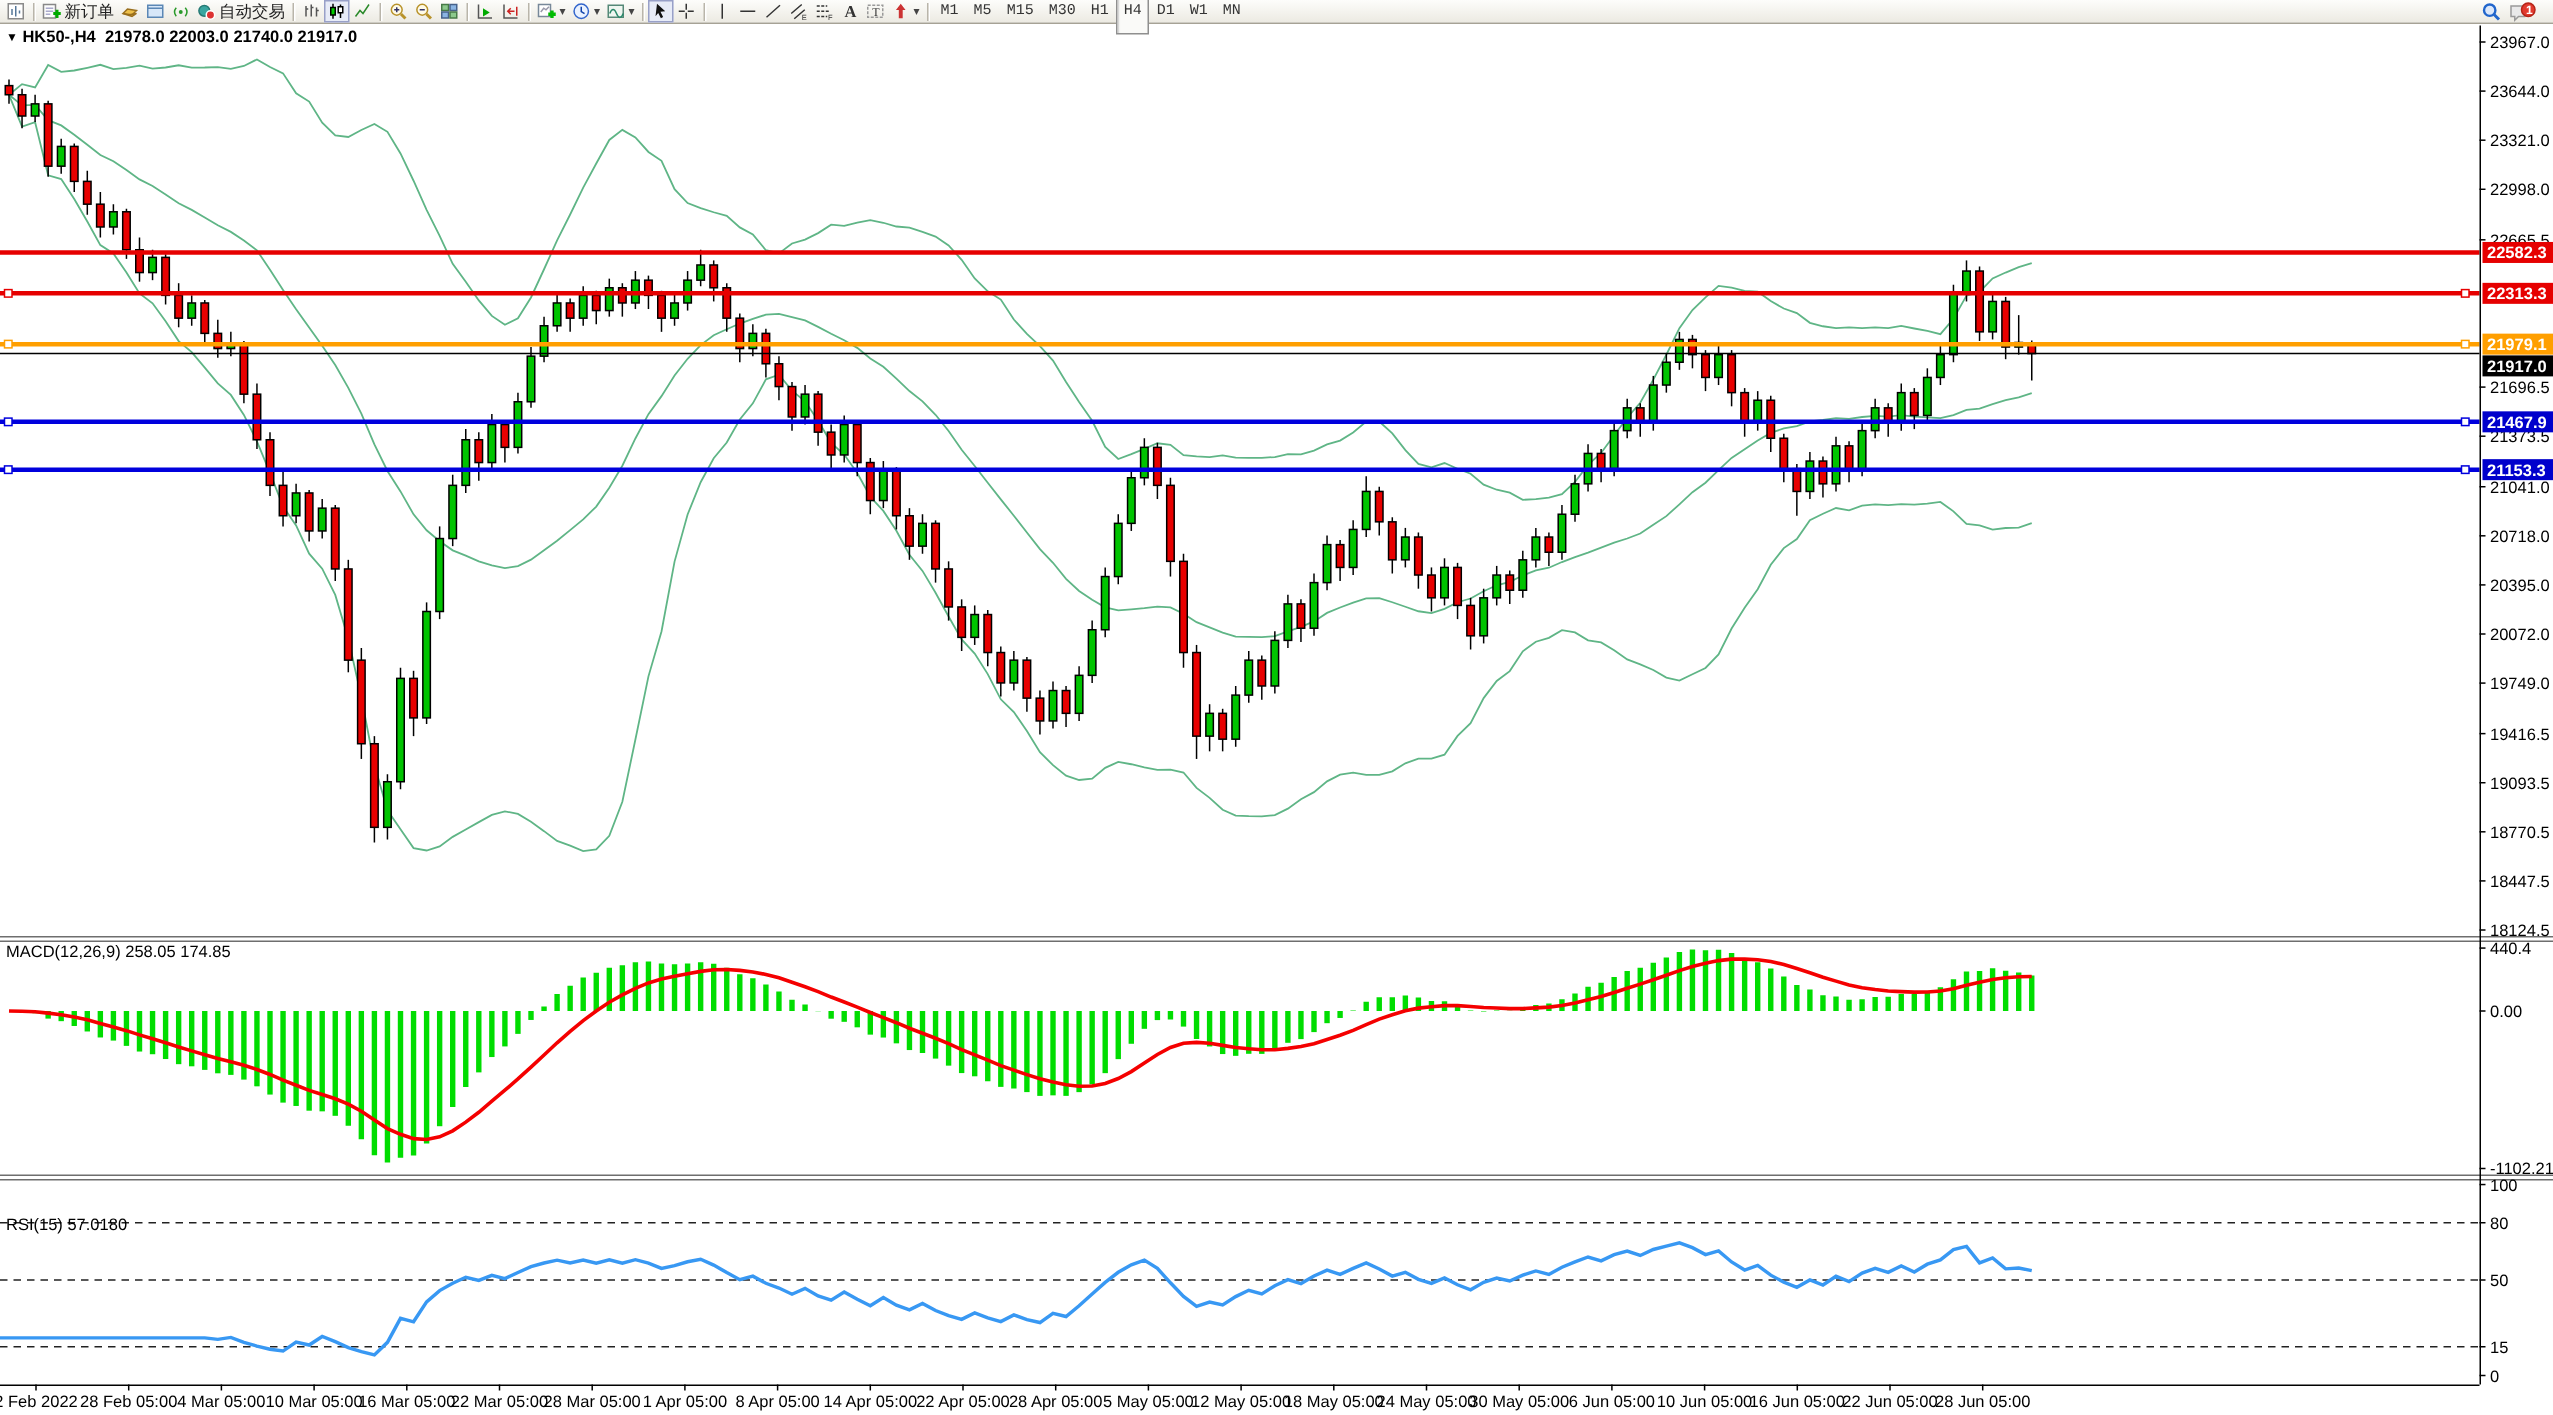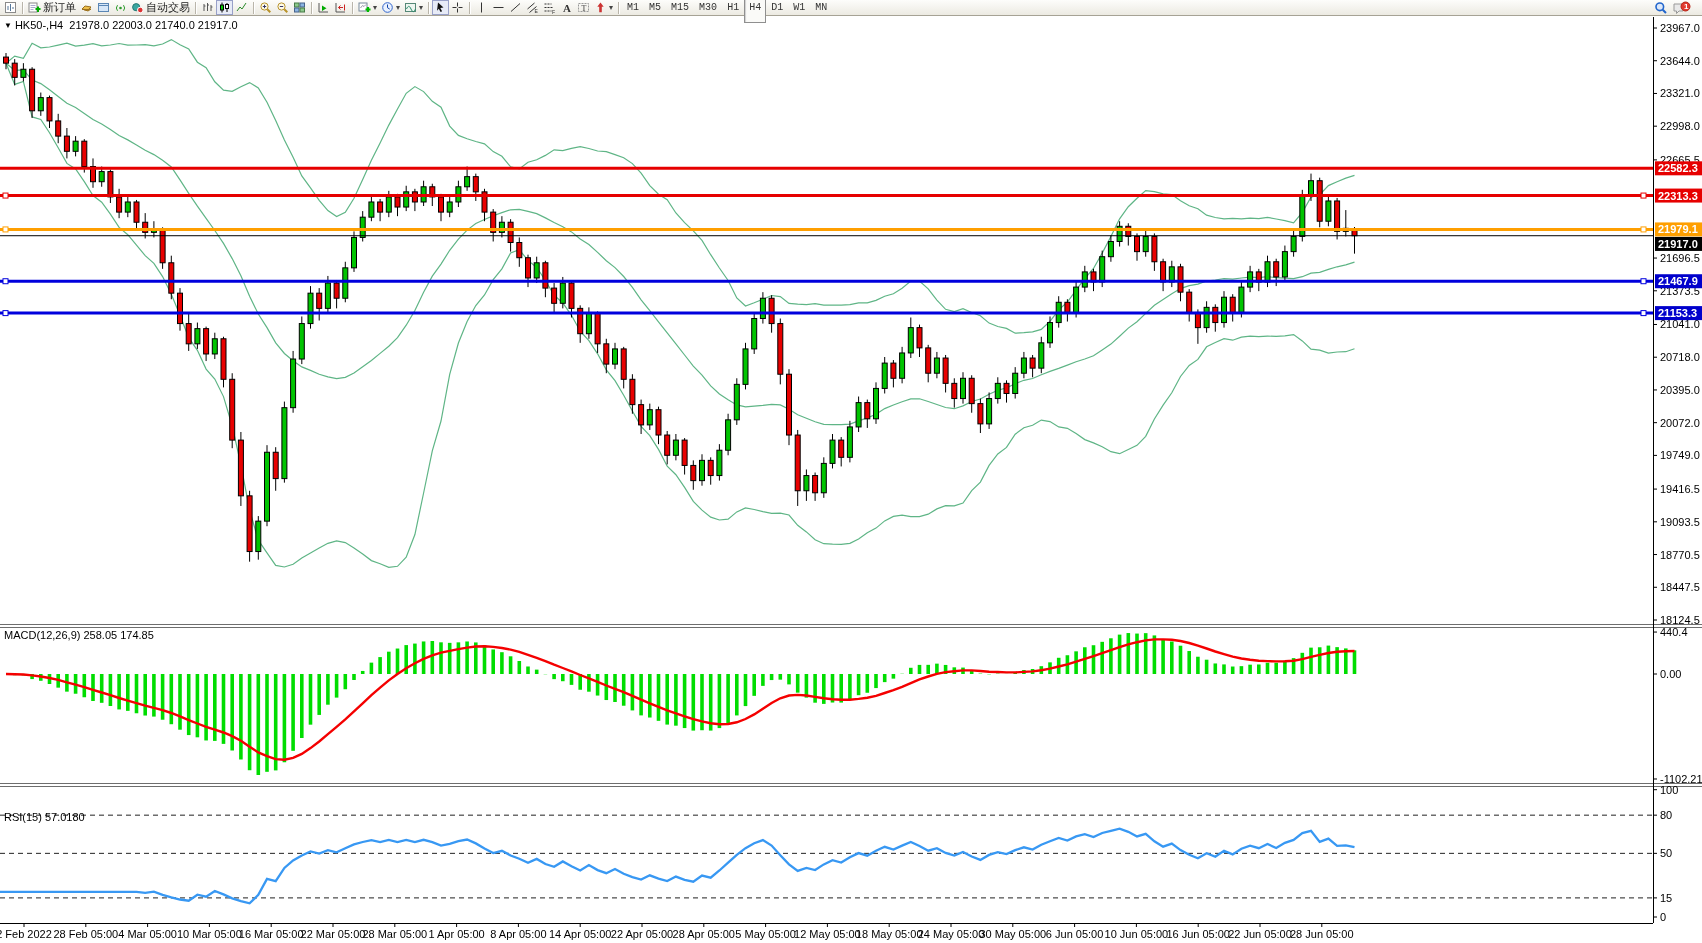--- a/index.html
+++ b/index.html
@@ -15,21 +15,21 @@
   .tb.active{border:1px solid #98a0c8;background:#e7ebf7;}
   .tb svg{display:block;}
   .sep{width:1px;height:12px;background:#b9b5aa;margin:0 3px;box-shadow:1px 0 0 #fff;flex:none;}
   .caret{font-size:8px;color:#444;line-height:8px;}
   .tf{height:30px;padding:0 4px;border:1px solid transparent;background:transparent;
       font-size:10px;color:#333;font-family:Liberation Mono, monospace;cursor:default;}
   .tf.active{background:#fafaf8;border:1px solid #8f8f8f;box-shadow:inset 1px 1px 1px #cfcfcf;}
   .tb-spacer{flex:1;}
   
   .lbl{position:absolute;font-size:11px;white-space:nowrap;z-index:3;}
-  .title{left:4px;top:19px;font-weight:normal;}
+  .title{left:4px;top:19px;font-weight:bold;}
   .title .tri{font-size:8px;vertical-align:1px;margin-right:3px;}
   .macd-lbl{left:4px;top:629px;}
   .rsi-lbl{left:4px;top:811px;}
   svg.plot{position:absolute;left:0;top:0;z-index:1;}
 </style>
 </head>
 <body>
 
 <div class="app">
 

